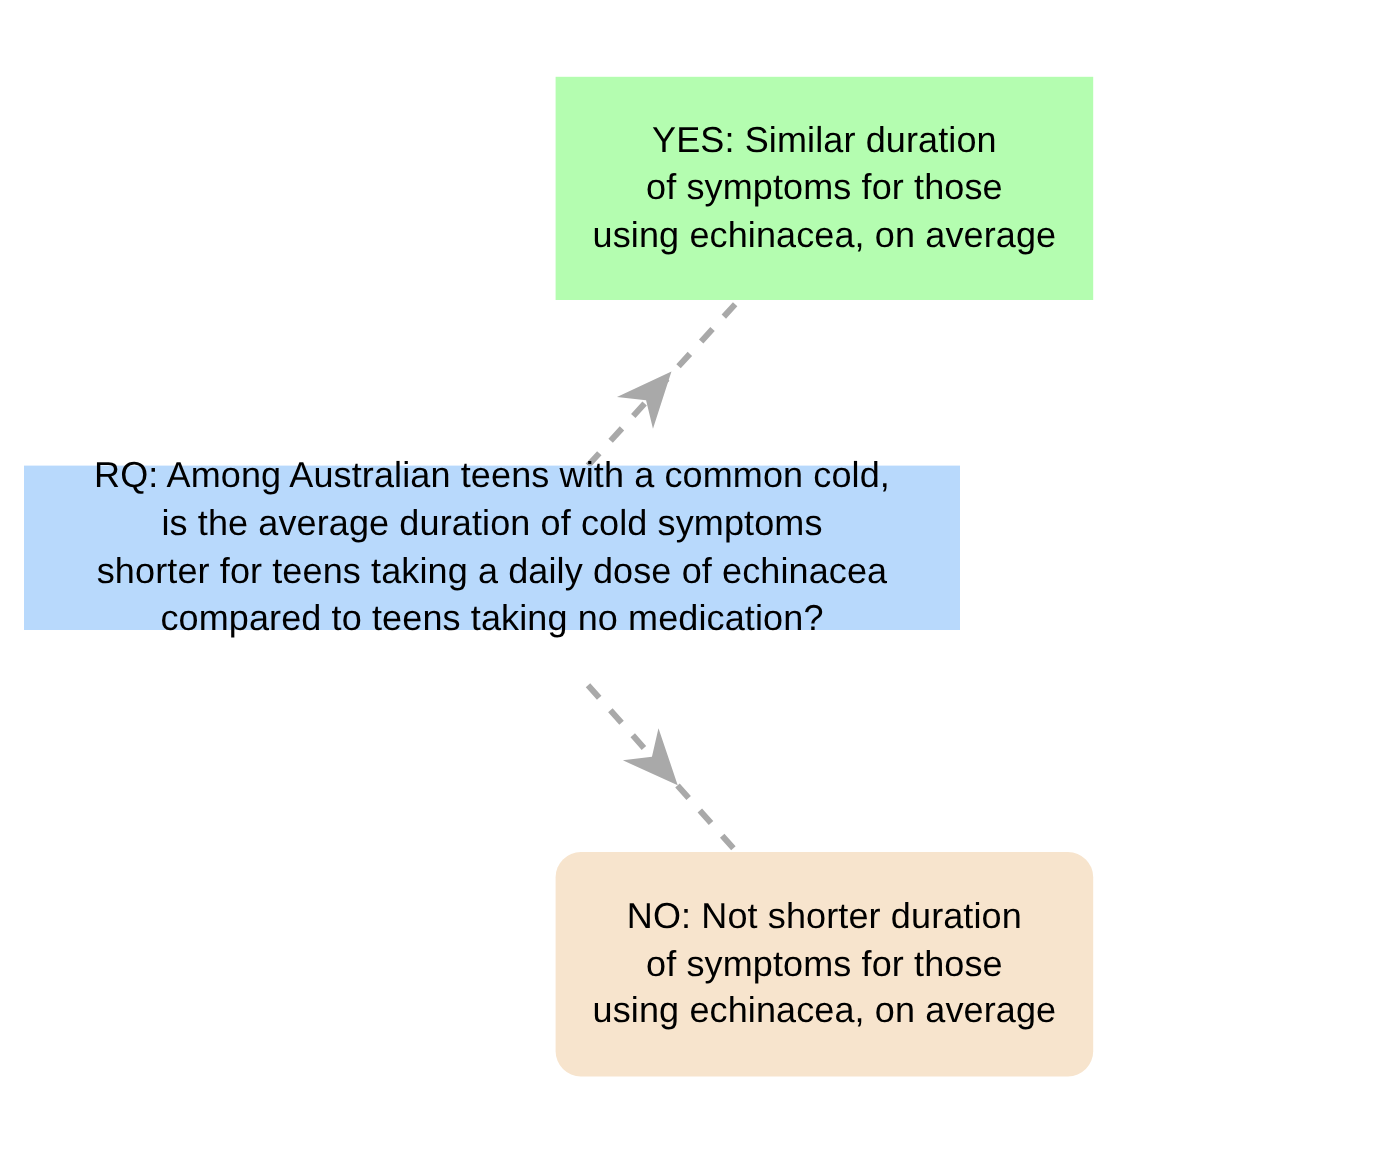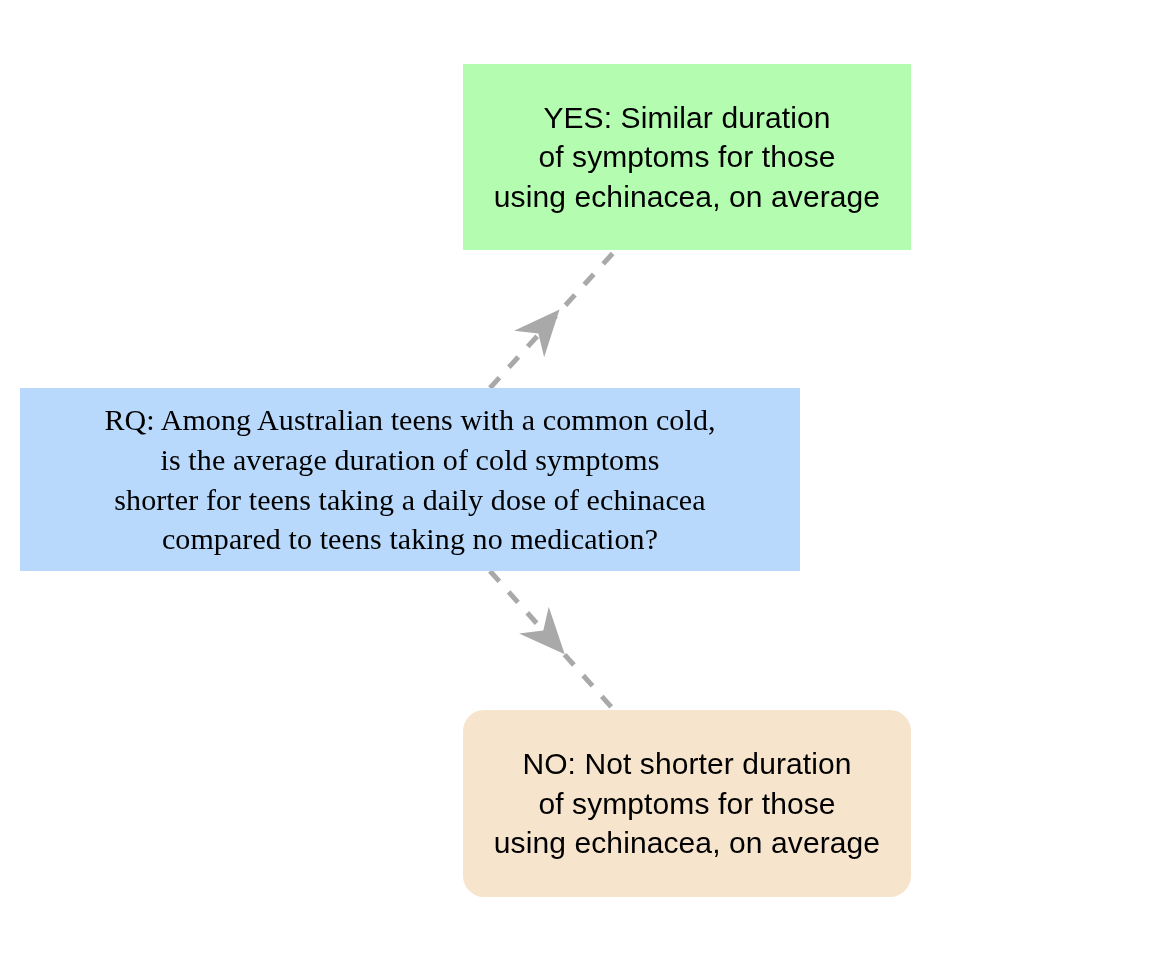--- a/index.html
+++ b/index.html
@@ -44,22 +44,21 @@
   #node-yes {
     left: 463px;
     top: 64px;
     width: 448px;
     height: 186px;
   }
   #node-rq {
     left: 20px;
     top: 388px;
     width: 780px;
-    height: 183px;
-    font-family: Liberation Serif, serif;
+    height: 137px;
   }
   #node-no {
     left: 463px;
     top: 710px;
     width: 448px;
     height: 187px;
     border-radius: 21px;
   }
 </style>
 </head>

